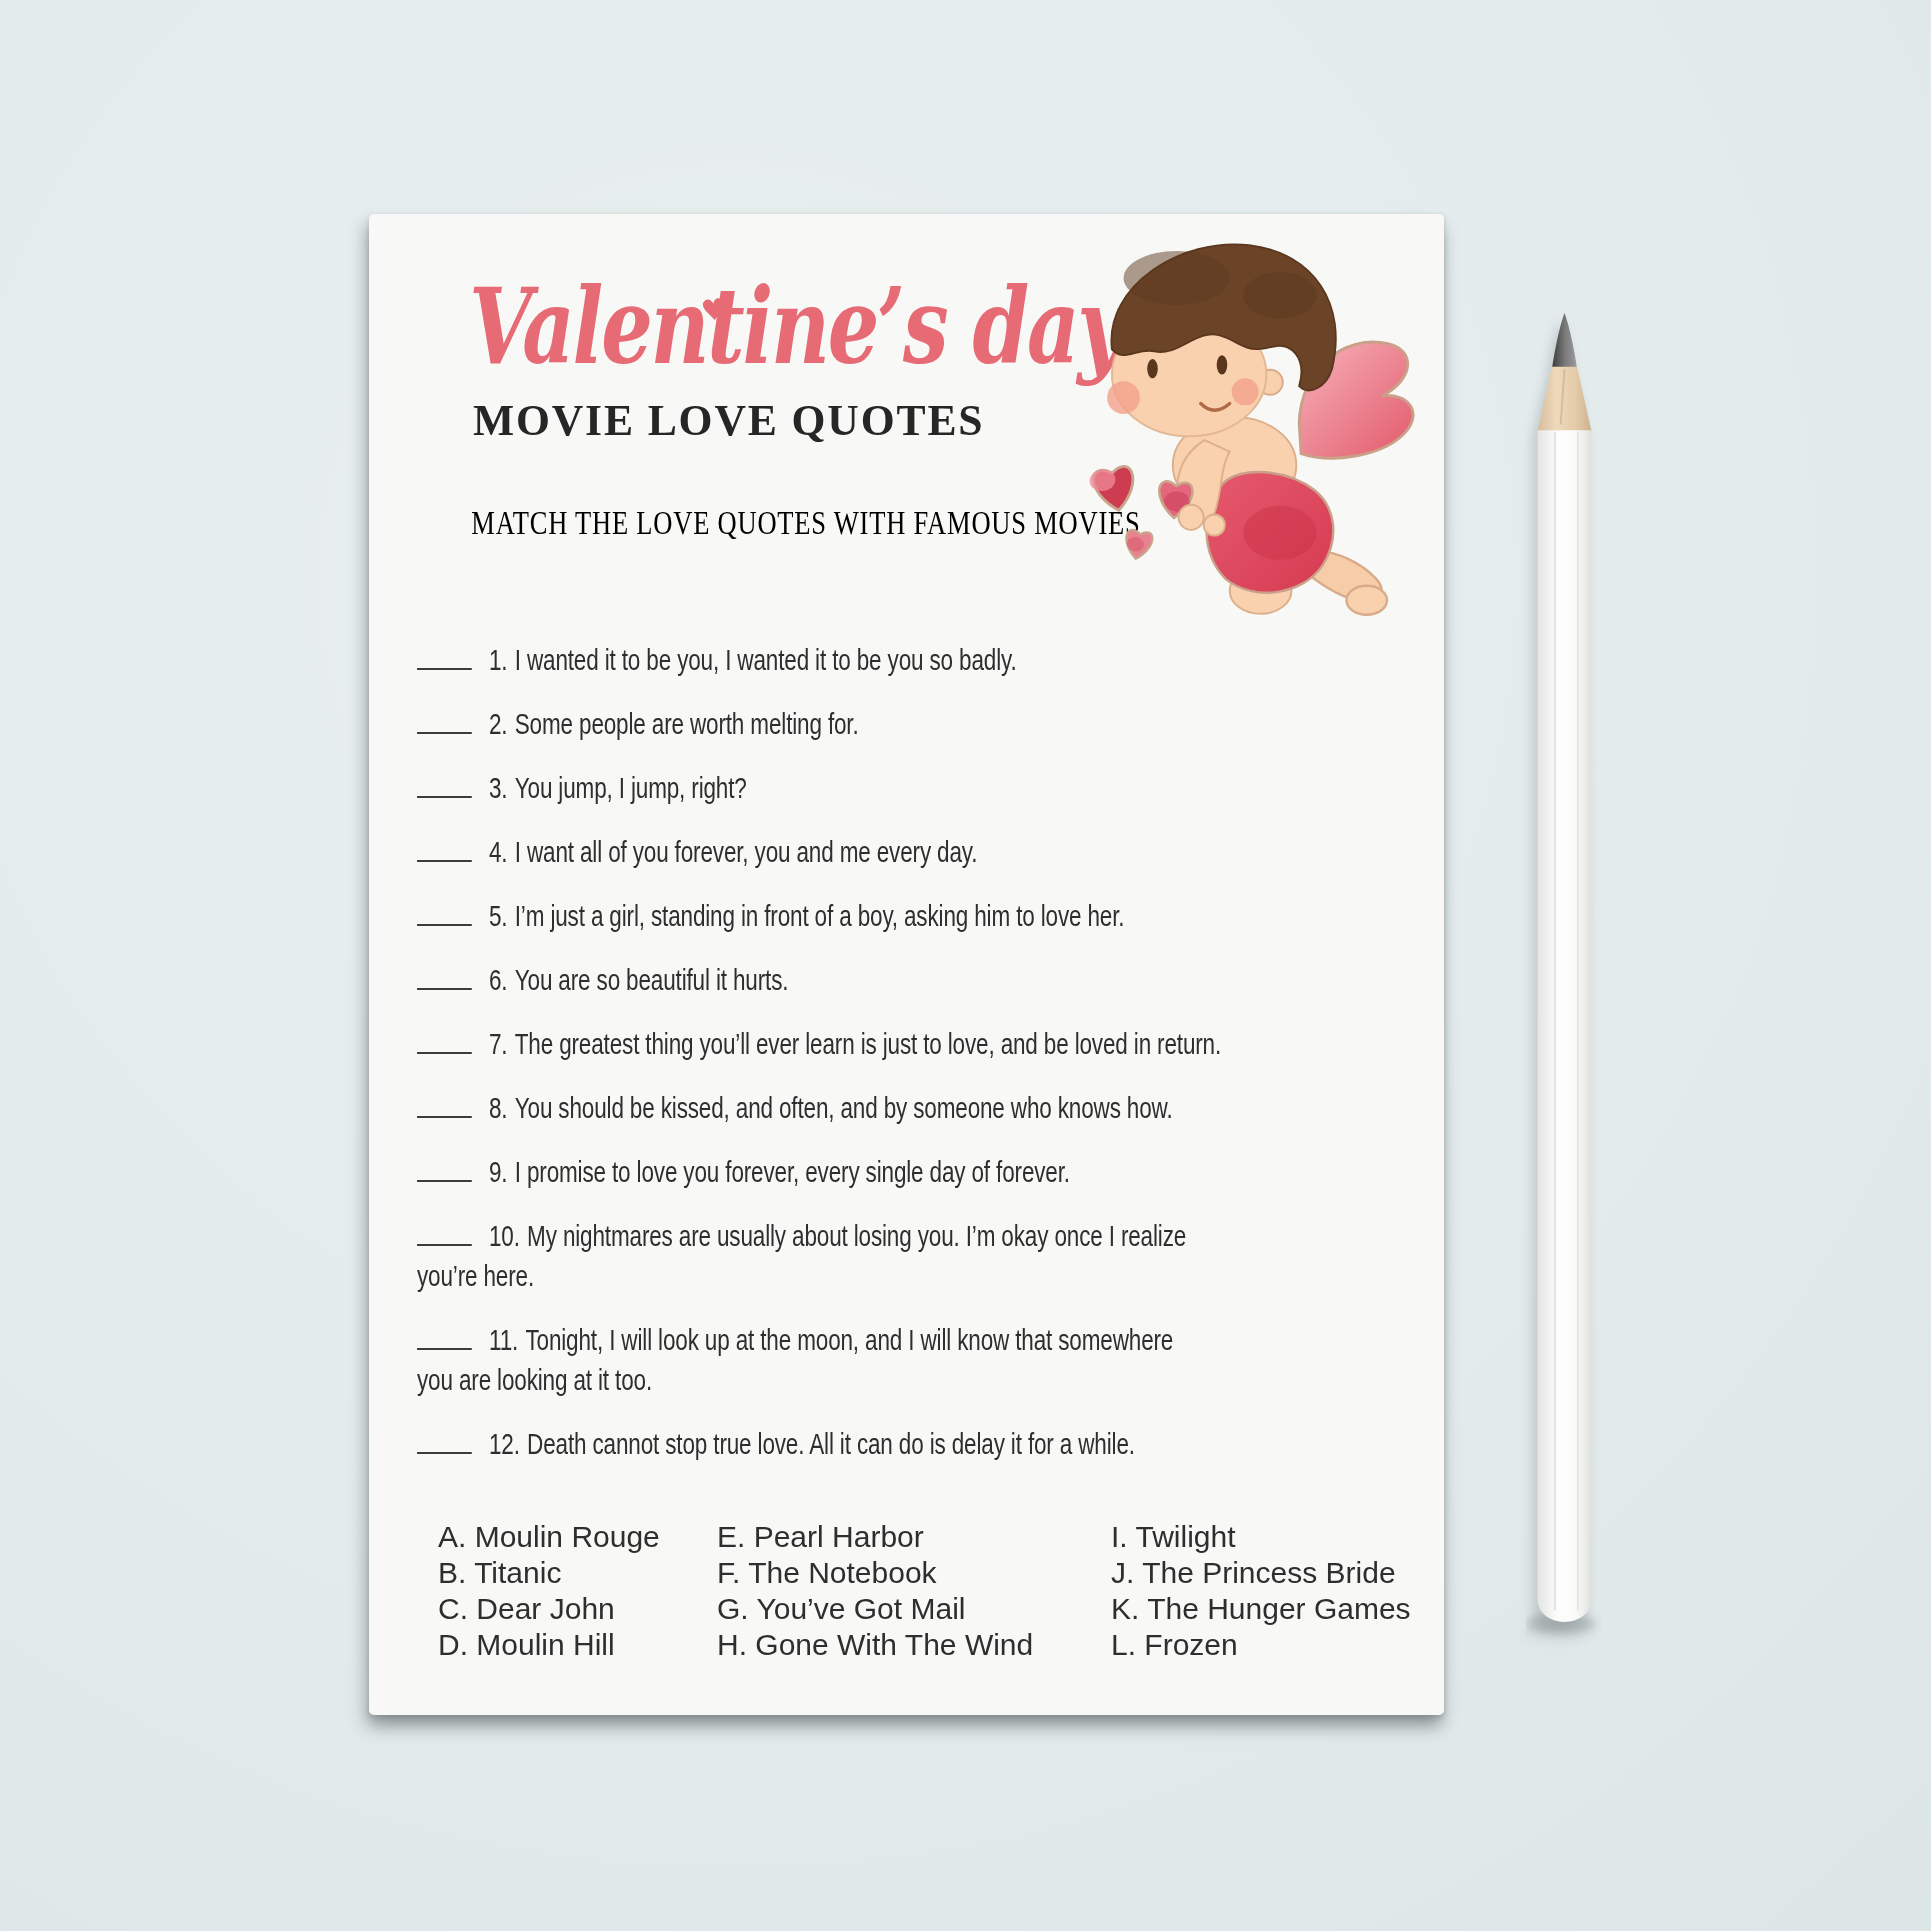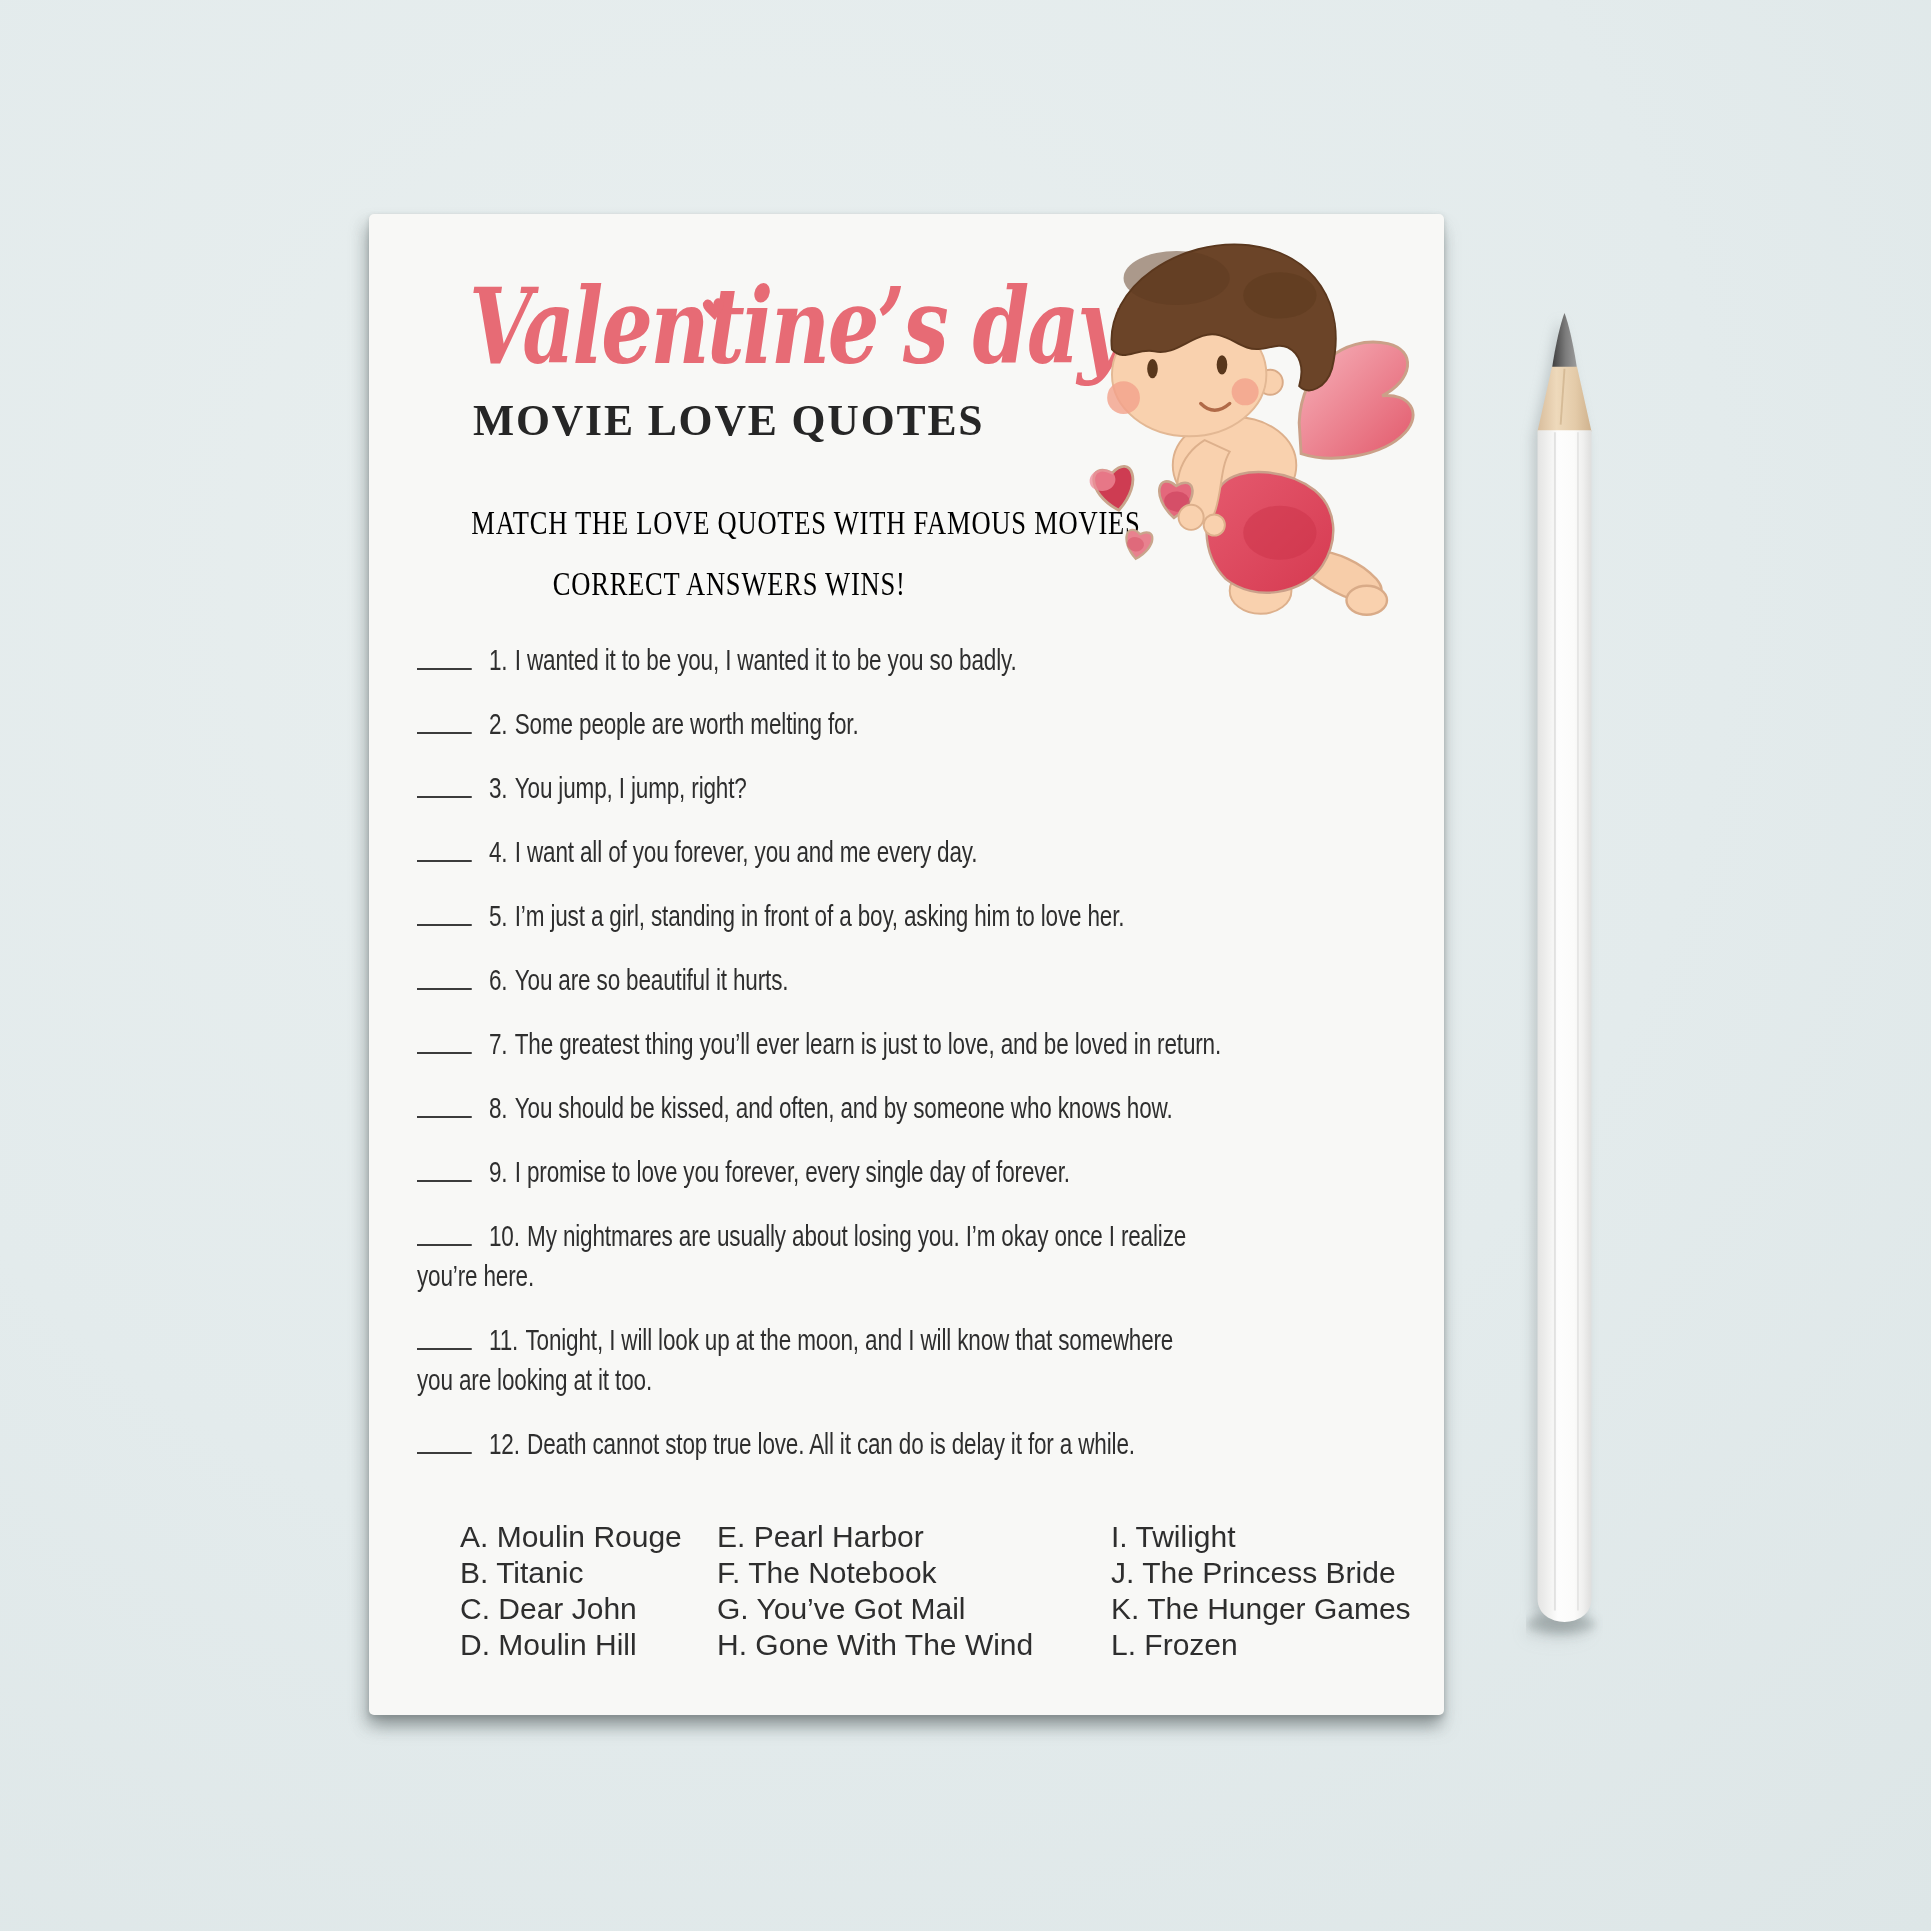--- a/index.html
+++ b/index.html
@@ -48,39 +48,38 @@
   .quote-row{margin-bottom:23px;}
   .blank{
     display:inline-block;width:73px;height:29px;margin-right:23px;
     border-bottom:2.9px solid #3c3c3c;vertical-align:baseline;
   }
   .qnum{margin-right:9.7px;}
   
   .answers{position:absolute;left:0;top:1305px;width:1075px;height:154px;
     font-size:30px;line-height:36px;color:#2e2e2e;}
   .acol{position:absolute;top:0;white-space:nowrap;}
-  .acol1{left:69px;margin-left:22px;} .acol2{left:348px;} .acol3{left:742px;}
+  .acol1{left:69px;} .acol2{left:348px;} .acol3{left:742px;}
   
   .cupid{position:absolute;left:687px;top:7.7px;width:386px;height:415px;}
   
   .pencil{position:absolute;left:1526px;top:307px;width:77px;height:1344px;
     filter:drop-shadow(-4.8px 7.7px 5.8px rgba(110,120,122,.30));}
 </style>
 </head>
 <body>
 
 <div class="card">
 
   <div class="header">
     <div class="title"><span class="squeeze">Valentine’s day</span></div>
     <div class="title-heart">♥</div>
     <div class="subtitle"><span class="squeeze">MOVIE LOVE QUOTES</span></div>
     <div class="instructions">
       <div class="iline"><span class="squeeze">MATCH THE LOVE QUOTES WITH FAMOUS MOVIES</span></div>
-      <div class="iline"><span class="squeeze">CORRECT ANSWERS WINS!</span></div>
     </div>
   </div>
 
   <svg class="cupid" viewBox="0 0 400 430">
     <defs>
       <linearGradient id="wingGrad" x1="0" y1="0" x2="1" y2="1">
         <stop offset="0" stop-color="#f7b3bb"></stop>
           <stop offset="1" stop-color="#e2596b"></stop>
       </linearGradient>
       <linearGradient id="diaperGrad" x1="0" y1="0" x2="1" y2="1">

